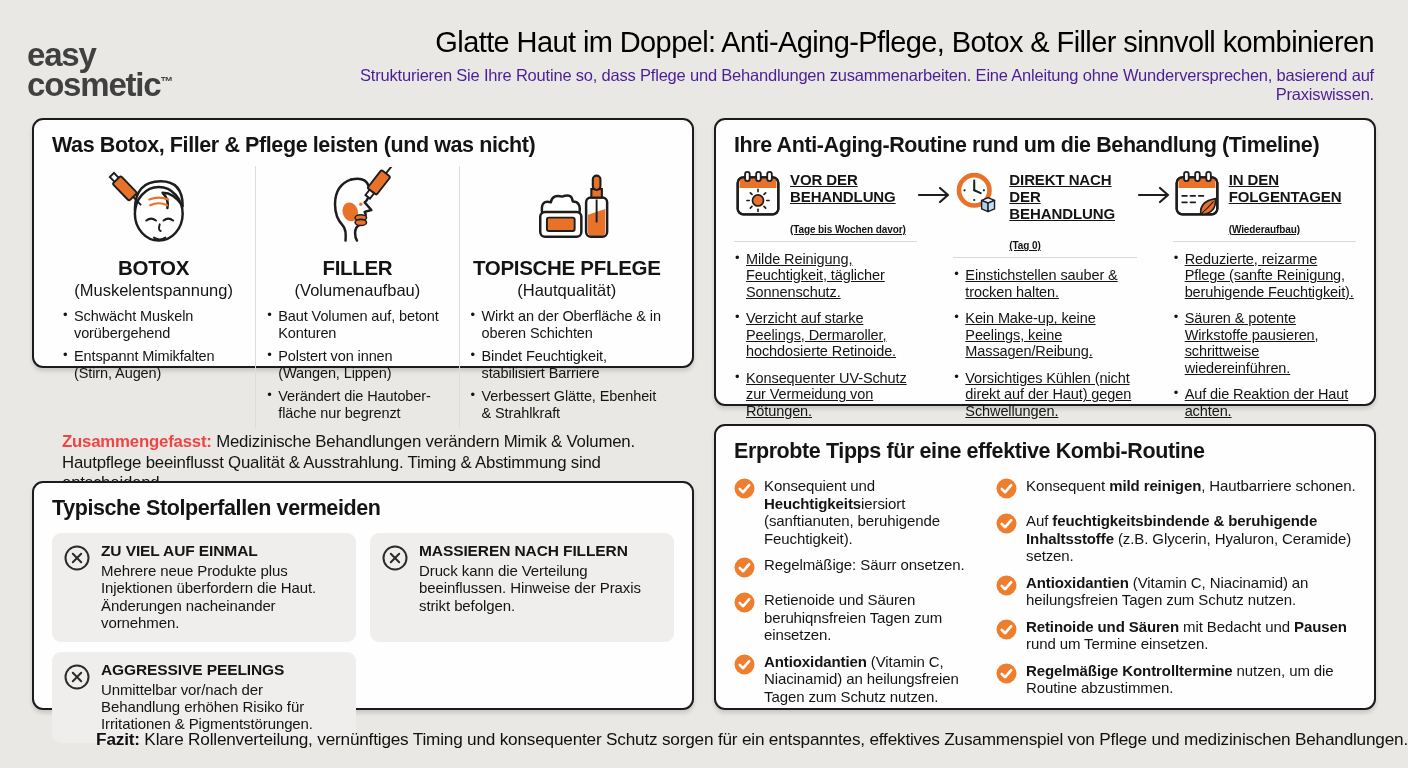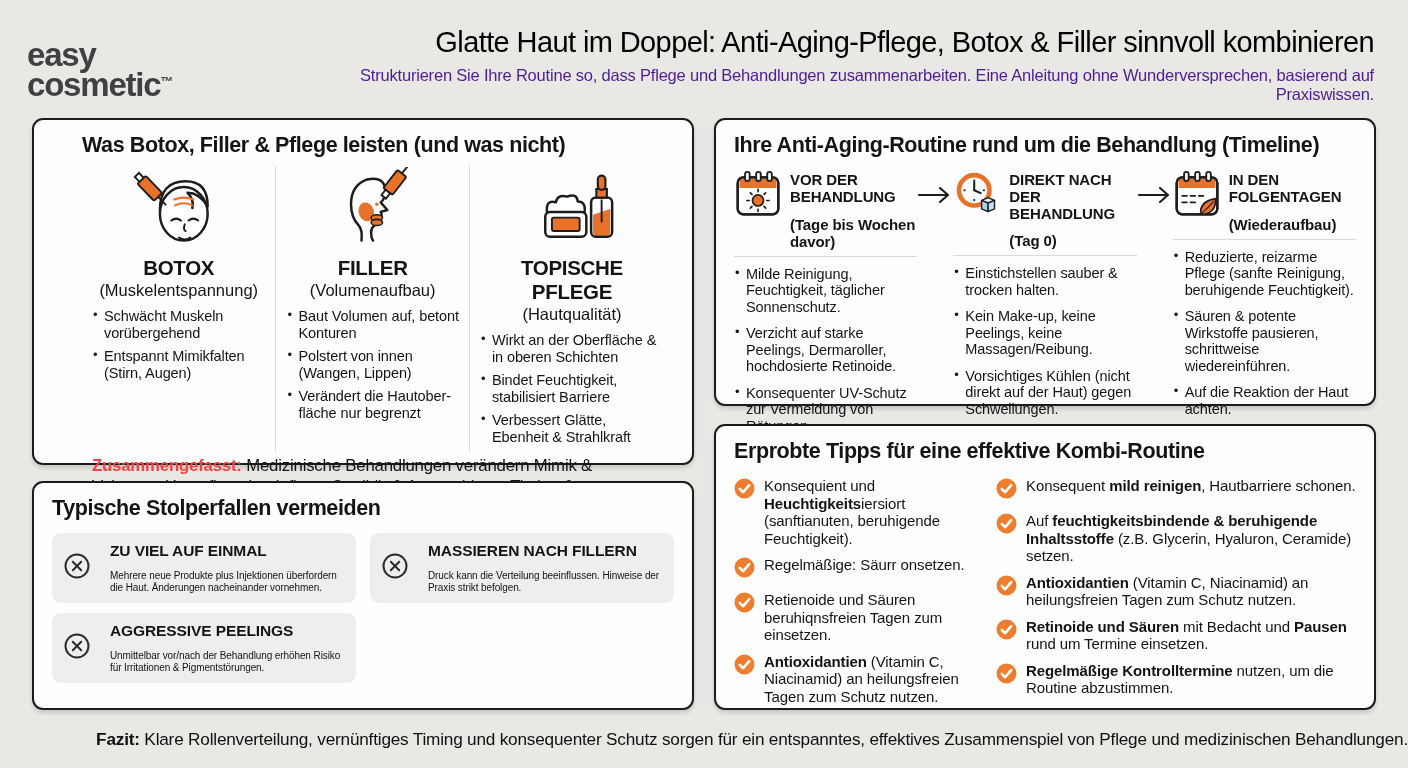--- a/index.html
+++ b/index.html
@@ -16,54 +16,54 @@
   .logo sup { font-size:13px; letter-spacing:0; vertical-align:10px; }
   .head-text { position:absolute; right:34px; top:26px; width:1105px; text-align:right; }
   .head-title { font-size:29px; font-weight:400; letter-spacing:-0.6px; color:#000000; }
   .head-sub { margin-top:7px; font-size:16.5px; letter-spacing:-0.2px; color:#4c1d95; }
 
   
   .panel { position:absolute; background:#fefefe; border:2px solid #1c1c1c; border-radius:11px;
            box-shadow:0 3px 4px rgba(0,0,0,.14); padding:13px 18px; }
   .panel-title { font-size:21.5px; font-weight:700; letter-spacing:-0.4px; }
 
-  #panel-roles    { left:32px;  top:118px; width:662px; height:347px;padding-left:48px; }
+  #panel-roles    { left:32px;  top:118px; width:662px; height:250px; }
   #panel-pitfalls { left:32px;  top:481px; width:662px; height:229px; }
   #panel-timeline { left:714px; top:118px; width:662px; height:288px; }
   #panel-tips     { left:714px; top:424px; width:662px; height:286px; }
 
   
   .roles-cols { display:grid; grid-template-columns:1fr 1fr 1.06fr; margin-top:8px; }
   .role-col { padding:0 10px; }
   .role-col + .role-col { border-left:1px solid #dcdcdc; }
   .role-icon { height:88px; display:flex; align-items:center; justify-content:center; }
   .role-name { text-align:center; font-size:20.5px; font-weight:700; letter-spacing:-0.3px; margin-top:2px; }
   .role-sub  { text-align:center; font-size:16.5px; margin-top:1px; }
   ul.blist { list-style:none; margin-top:8px; }
   ul.blist li { position:relative; padding-left:12px; font-size:14.5px; line-height:1.14;
                 margin-bottom:7px; letter-spacing:-0.1px; }
   ul.blist li::before { content:"•"; position:absolute; left:1px; top:0; font-size:13px; }
   .roles-summary { margin-top:4px; padding:0 10px; font-size:16.8px; line-height:1.22; letter-spacing:-0.2px; }
   .sum-label { color:#ef4444; font-weight:700; }
 
   
   .pit-grid { display:grid; grid-template-columns:1fr 1fr; gap:10px 14px; margin-top:12px; }
-  .pit-card { background:#efeeec; border-radius:9px; padding:9px 12px 10px 10px; display:flex; gap:18px;align-items:center; }
+  .pit-card { background:#efeeec; border-radius:9px; padding:9px 12px 10px 10px; display:flex; gap:9px; }
   .pit-icon { flex:0 0 30px; padding-top:1px; }
   .pit-title { font-size:15.5px; font-weight:700; letter-spacing:-0.1px; }
-  .pit-text  { font-size:10px; line-height:1.16; margin-top:10px; letter-spacing:-0.1px; }
+  .pit-text  { font-size:15px; line-height:1.16; margin-top:2px; letter-spacing:-0.1px; }
 
   
   .tl-row { display:flex; margin-top:12px; }
-  .tl-stage { width:200px; }
+  .tl-stage { width:200px;text-decoration:underline; }
   .tl-arrow { flex:1; display:flex; justify-content:center; padding-top:16px; }
   .tl-head { display:flex; gap:8px; align-items:flex-start; min-height:62px; }
   .tl-head-icon { flex:0 0 48px; }
   .tl-title { font-size:15px; font-weight:700; line-height:1.12; letter-spacing:-0.1px; padding-top:2px; }
-  .tl-sub { font-size:15px; font-weight:700; letter-spacing:-0.1px; margin-top:10px; }
+  .tl-sub { font-size:10px; font-weight:700; letter-spacing:-0.1px; margin-top:18px; }
   .tl-div { border-bottom:1.5px solid #d9d9d9; margin:6px 0 9px; }
   .tl-stage ul.blist li { margin-bottom:10px; }
 
   
   .tips-grid { display:grid; grid-template-columns:238px 1fr; column-gap:24px; margin-top:13px; }
   .tip { display:flex; gap:9px; margin-bottom:9px; }
   .tip-icon { flex:0 0 21px; padding-top:1px; }
   .tip-text { font-size:15px; line-height:1.17; letter-spacing:-0.1px; }
   .tip-text span.b { font-weight:700; }
 

